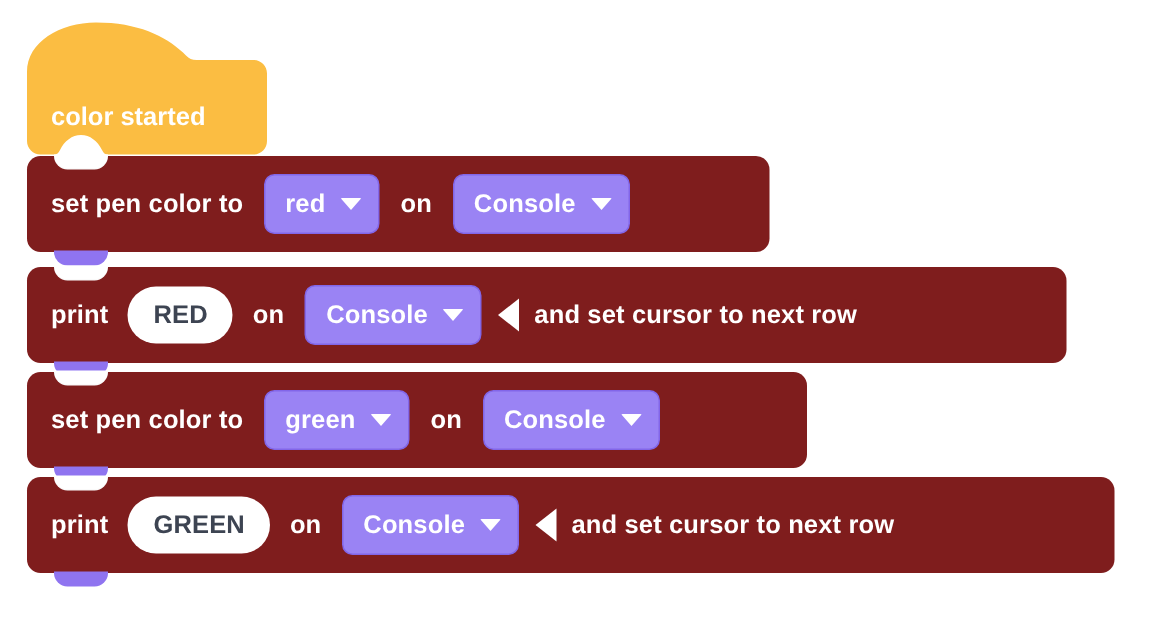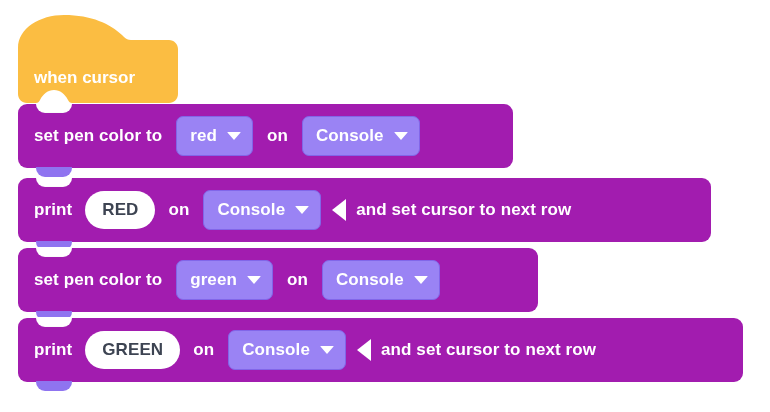--- a/index.html
+++ b/index.html
@@ -32,21 +32,21 @@
     box-sizing: border-box;
     color: #ffffff;
     font-weight: bold;
     font-size: 17px;
     letter-spacing: 0.1px;
     white-space: nowrap;
   }
 
   
   .cmd {
-    background: #a21caf;
+    background: #7f1d1d;
     border-radius: 9px;
     padding-left: 16px;
     padding-right: 14px;
     height: 64px;
   }
 
   
   .cmd .notch-top {
     position: absolute;
     left: 18px;
@@ -176,21 +176,21 @@
                C160,85 156,89 151,89
                L54,89
                C52,89 51,88 50,86
                C47,80 42,76 36,76
                C30,76 25,80 22,86
                C21,88 20,89 18,89
                L9,89
                C4,89 0,85 0,80
                Z" fill="#fbbd42"></path>
     </svg>
-    <div class="hat-label">when cursor</div>
+    <div class="hat-label">color started</div>
   </div>
 
   <div class="block cmd" id="blk-setpen-red">
     <div class="notch-top"></div>
     <div class="notch-bottom"></div>
 
     <span class="label">set pen color to</span>
 
     <span class="dropdown">
       <span class="dd-text">red</span>

